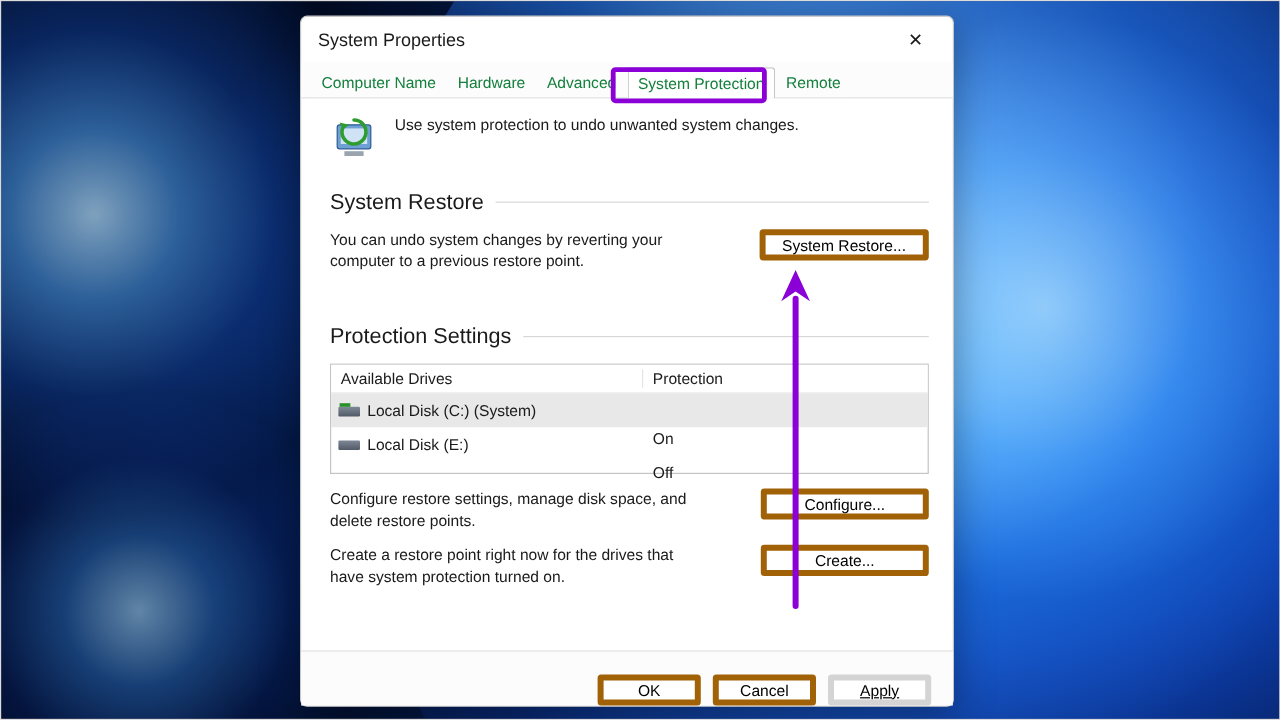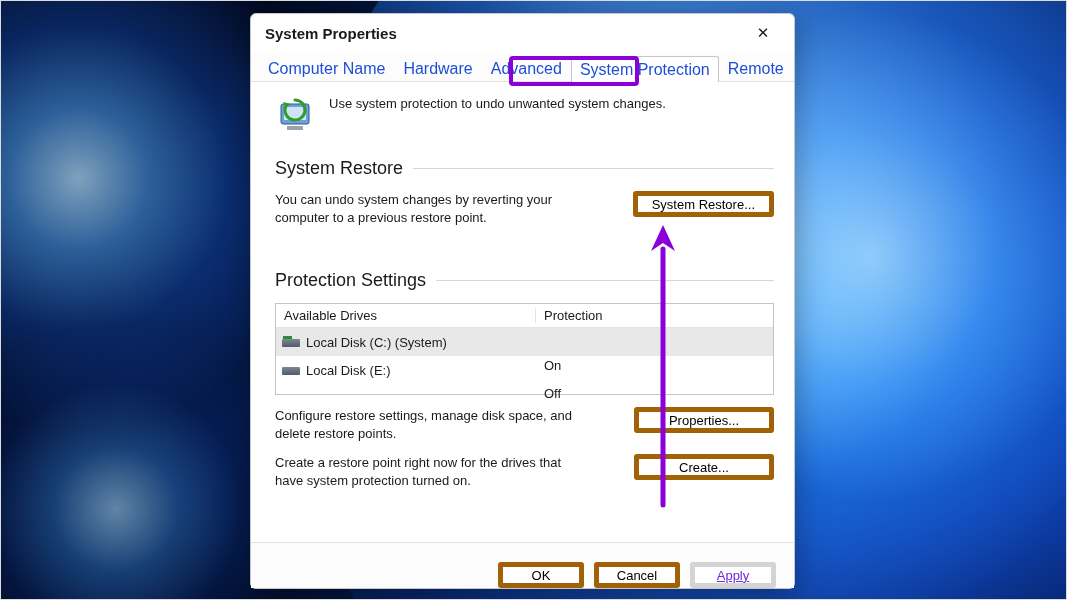--- a/index.html
+++ b/index.html
@@ -36,21 +36,21 @@
   box-shadow: 0 8px 32px rgba(0,0,0,0.35);
   border-radius: 6px;
   display: flex;
   flex-direction: column;
 }
 .titlebar {
   height: 38px;
   display: flex; align-items: center;
   padding: 0 10px 0 14px;
 }
-.titlebar .title { font-size: 15px; color: #1a1a1a; flex:1;font-weight:bold; }
+.titlebar .title { font-size: 15px; color: #1a1a1a; flex:1; }
 .close-btn {
   width: 42px; height: 30px;
   display:flex; align-items:center; justify-content:center;
   background: transparent; border: none;
   font-size: 15px; color:#1a1a1a; cursor:pointer;
   border-radius:4px;
 }
 .close-x::before { content:"✕"; }
 
 .tabbar {
@@ -58,21 +58,21 @@
   background:#fcfcfc;
   border-bottom:1px solid #e1e1e1;
   display:flex; align-items:flex-end;
   padding:0 8px;
   gap:0;
 }
 .tab {
   height:26px;
   padding:0 8px;
   display:flex; align-items:center;
-  font-size:16px; color:#1d4ed8;
+  font-size:13px; color:#15803d;
   background:#fcfcfc; border:1px solid transparent;
   border-bottom:none;
   border-top-left-radius:3px; border-top-right-radius:3px;
   cursor:pointer;
   white-space:nowrap;
 }
 .tab.active {
   background:#fff;
   border-color:#c7c7c7;
   position:relative; top:1px;
@@ -110,21 +110,21 @@
 
 .win-btn {
   min-width:140px; height:26px;
   padding:0 14px;
   background:#fff;
   border:5px solid #a16207;
   border-radius:3px;
   font-size:13px; font-family:inherit;
   cursor:pointer;
 }
-.win-btn.disabled { color:#6d28d9; border-color:#d4d4d4; cursor:default; }
+.win-btn.disabled { color:#000000; border-color:#d4d4d4; cursor:default; }
 .underline::first-letter { text-decoration:underline; }
 
 .drives-table {
   margin:8px 0 12px 0;
   border:1px solid #c4c4c4;
   background:#fff;
   width:100%;
   height:92px;
 }
 .drives-table .hdr {
@@ -255,21 +255,21 @@
           <span>Local Disk (E:)</span>
         </div>
         <div class="c2">Off</div>
       </div>
     </div>
 
     <div class="row">
       <div class="desc">Configure restore settings, manage disk space, and delete restore points.</div>
       <div class="btncol">
         <button class="win-btn">
-          <span class="underline">Properties...</span>
+          <span class="underline">Configure...</span>
         </button>
       </div>
     </div>
 
     <div class="sp12"></div>
 
     <div class="row">
       <div class="desc">Create a restore point right now for the drives that have system protection turned on.</div>
       <div class="btncol">
         <button class="win-btn">

